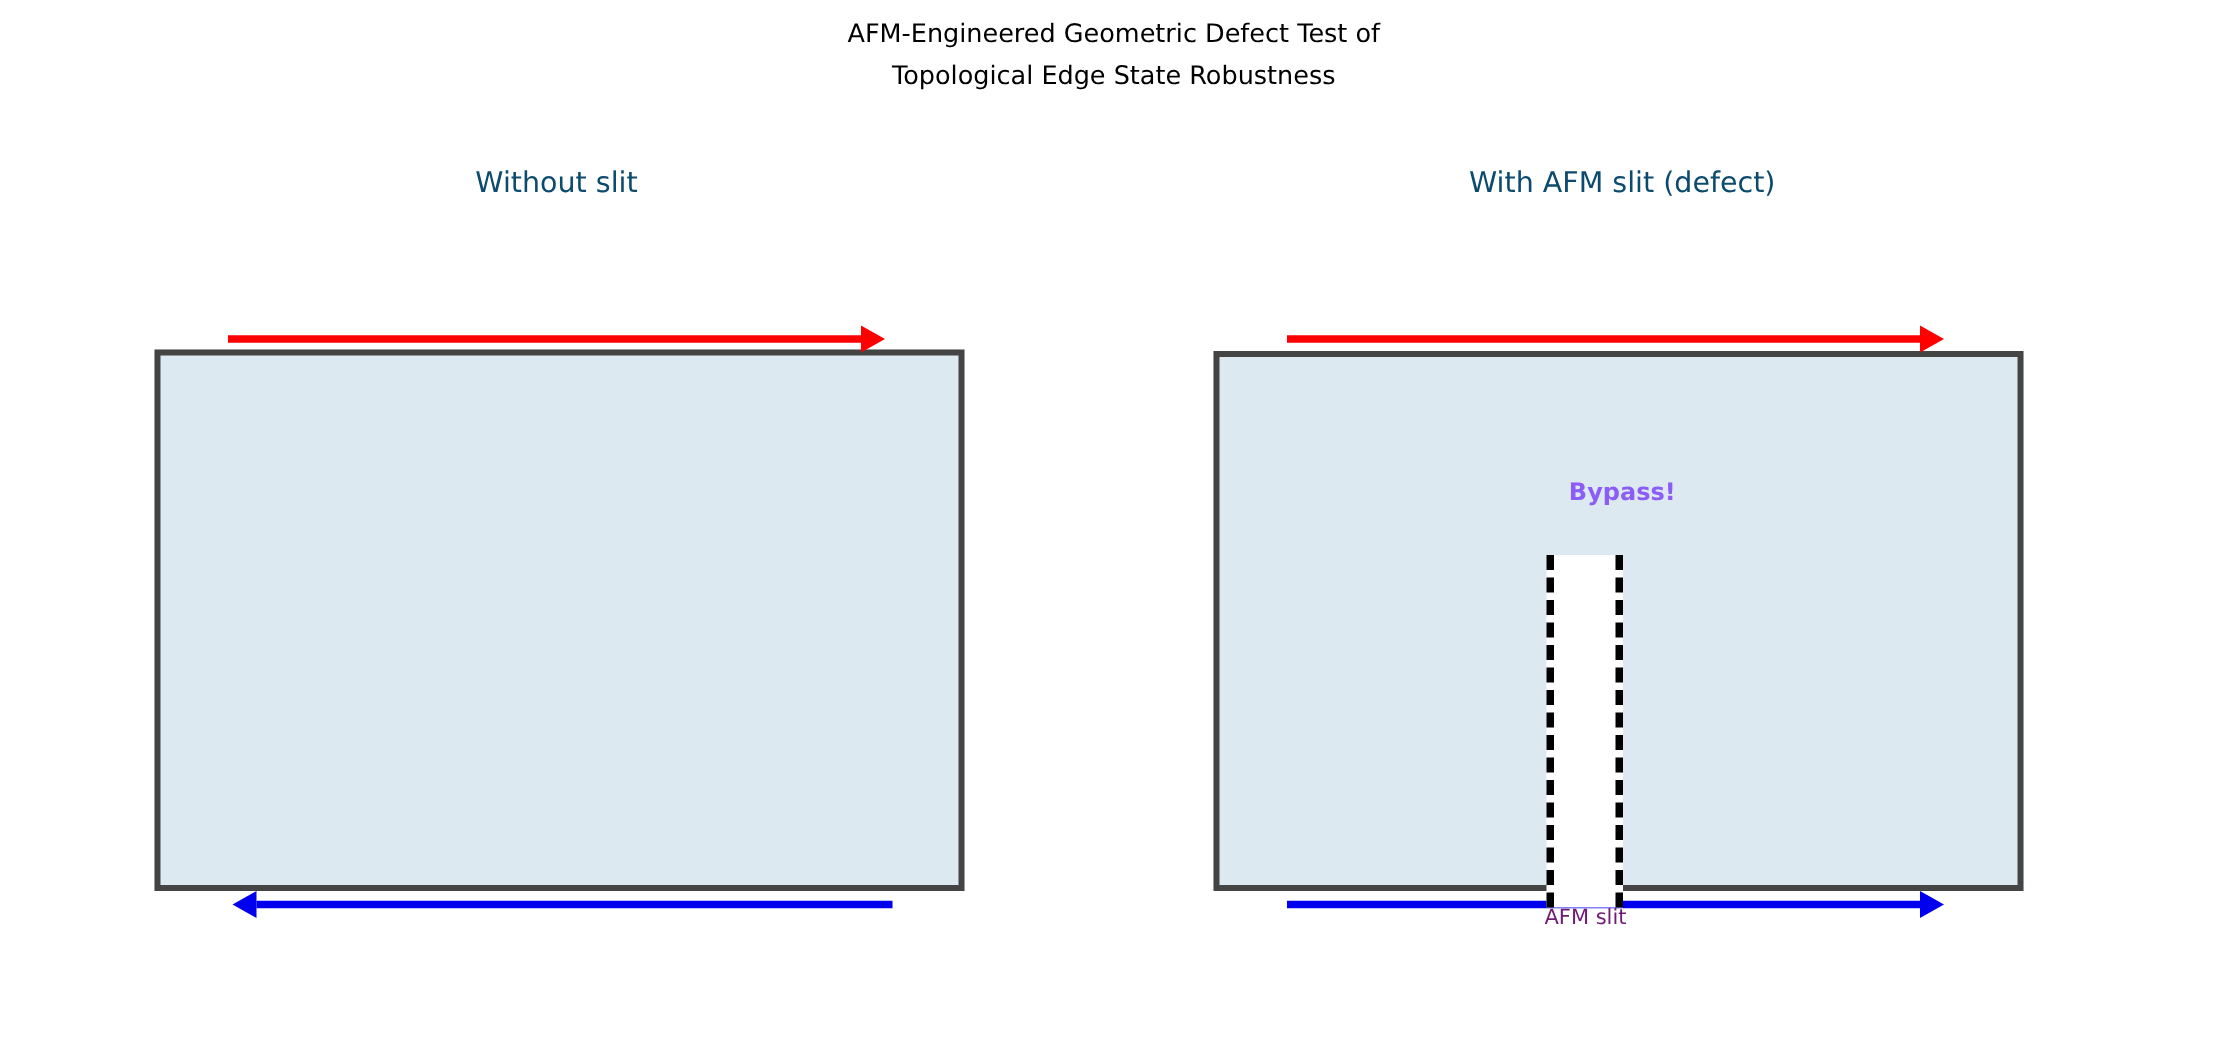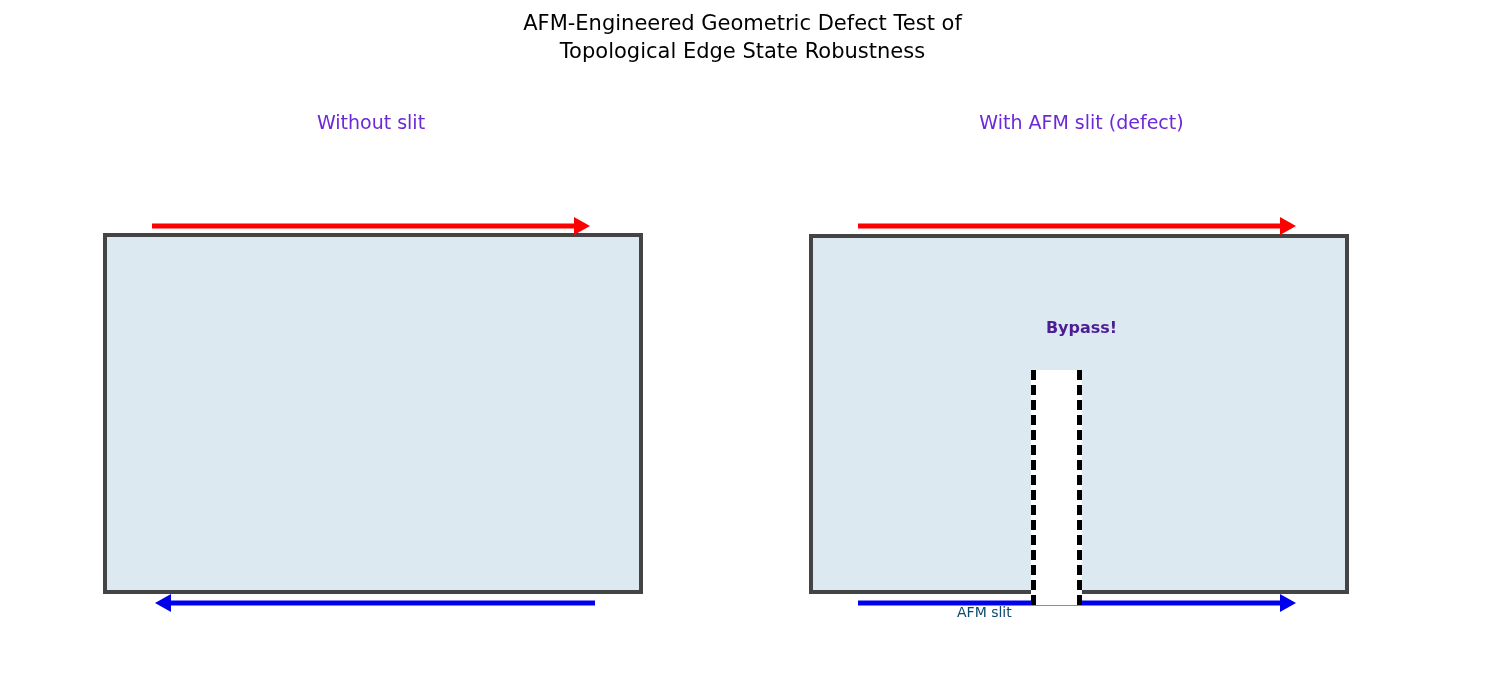--- a/index.html
+++ b/index.html
@@ -8,32 +8,32 @@
     background:#ffffff;
     font-family:"DejaVu Sans","Liberation Sans",sans-serif;
     overflow:hidden;position:relative;
   }
   .figure{position:absolute;inset:0;}
 
   
   .fig-title{
     position:absolute;left:0;top:10px;width:1485px;
     text-align:center;color:#000;
-    font-size:21px;line-height:27.5px;font-weight:400;
+    font-size:17px;line-height:27.5px;font-weight:400;
     white-space:pre-line;
   }
 
   
   .panel{position:absolute;top:0;height:698px;}
   .panel-left{left:0;width:742px;}
   .panel-right{left:710px;width:743px;}
 
   .panel-title{
     position:absolute;top:111px;width:100%;
-    text-align:center;color:#6d28d9;font-size:19px;
+    text-align:center;color:#0c4a6e;font-size:19px;
   }
 
   
   .slab{
     position:absolute;
     background:#dde9f0;
     border:4px solid #444444;
     box-sizing:border-box;
   }
   .panel-left  .slab{left:103px;top:233px;width:540px;height:361px;}
@@ -87,25 +87,25 @@
   .slit-wall{
     position:absolute;top:0;height:100%;width:0;
     border-left:5px dashed #000000;
   }
   .slit-wall.left-wall{left:0;}
   .slit-wall.right-wall{left:46px;}
 
   .bypass-label{
     position:absolute;left:0;top:318px;width:743px;
     text-align:center;
-    color:#4c1d95;font-weight:bold;font-size:16px;
+    color:#8b5cf6;font-weight:bold;font-size:16px;
   }
   .slit-caption{
     position:absolute;left:247px;top:604px;width:200px;
-    color:#0c4a6e;font-size:14px;
+    text-align:center;color:#701a75;font-size:14px;
   }
 </style>
 </head>
 <body>
 
 <div class="figure">
 
   <div class="fig-title">AFM-Engineered Geometric Defect Test of
 Topological Edge State Robustness</div>
 

